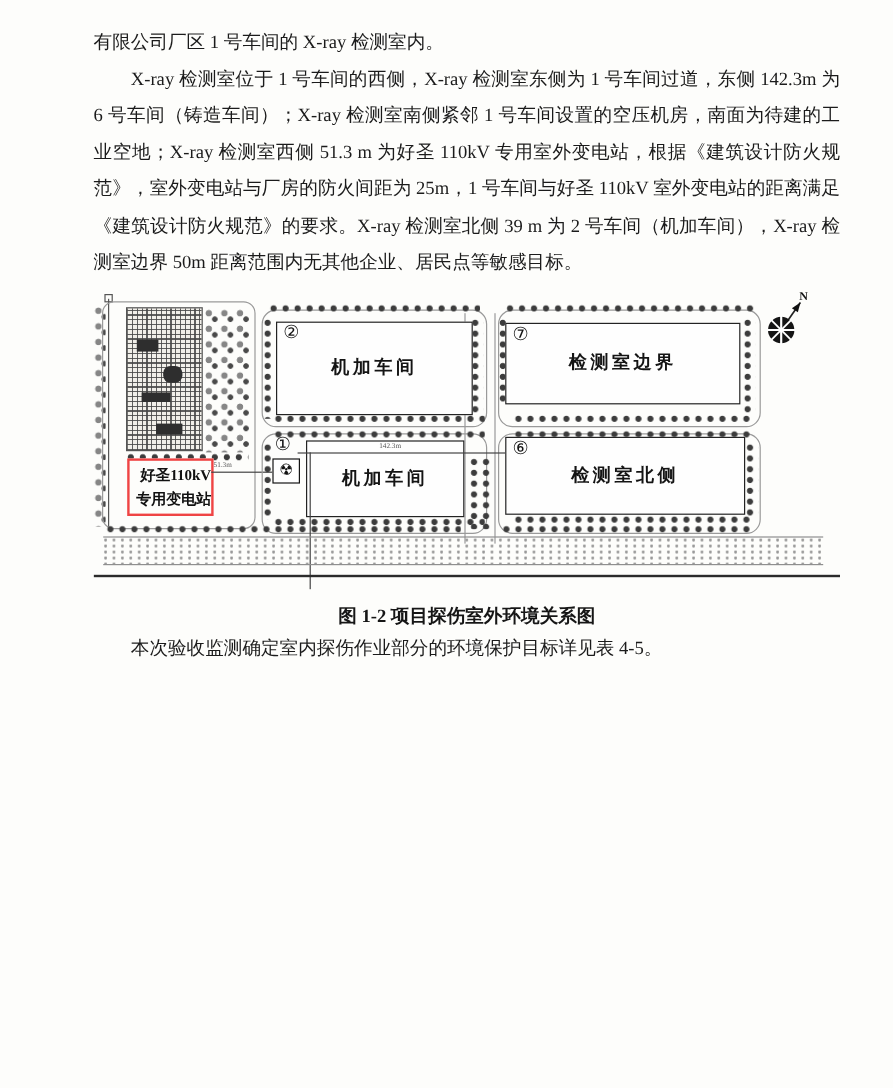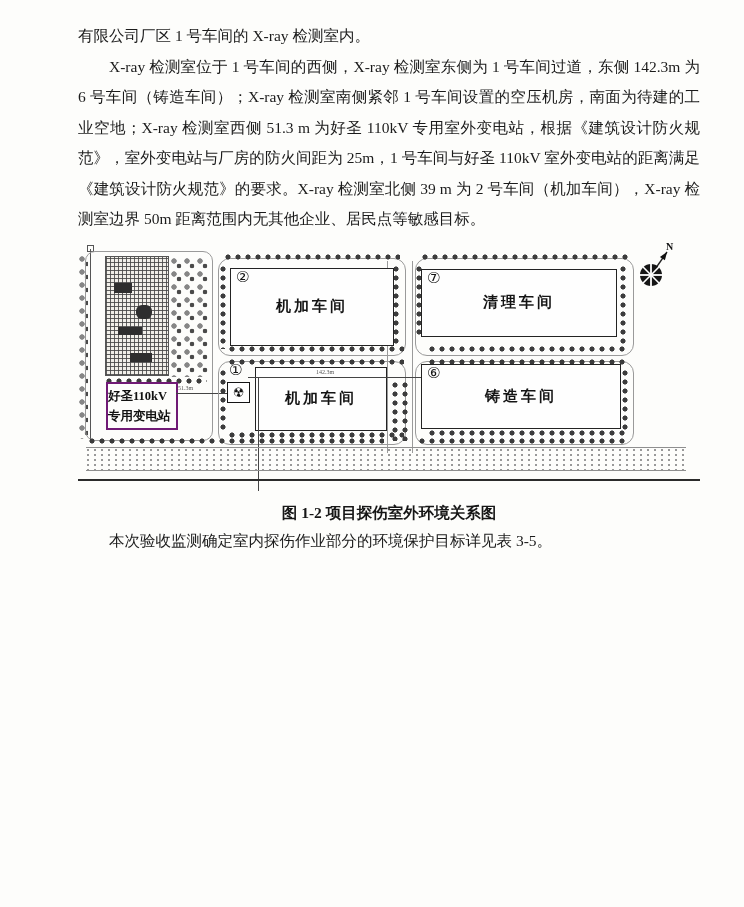--- a/index.html
+++ b/index.html
@@ -67,22 +67,22 @@
     border-top:1px solid #8f8f8f;border-bottom:1px solid #8f8f8f;
   }
   .hatch{
     position:absolute;border:1px solid #555;background-color:#f1efe9;
     background-image:
       repeating-linear-gradient(0deg,rgba(70,70,70,.85) 0 1px,transparent 1px 4px),
       repeating-linear-gradient(90deg,rgba(70,70,70,.85) 0 1px,transparent 1px 4px);
   }
   .hblock{position:absolute;background:#2e2e2e;}
   .sub-label{
-    position:absolute;border:2px solid #701a75;background:#fdfdfb;
-    text-align:left;font-weight:bold;font-size:12.5px;line-height:20px;
+    position:absolute;border:2px solid #ef4444;background:#fdfdfb;
+    text-align:right;font-weight:bold;font-size:12.5px;line-height:20px;
     padding-top:2px;color:#111;
   }
   .rad-box{
     position:absolute;border:1.5px solid #141414;background:#fff;
     display:flex;align-items:center;justify-content:center;
     font-family:"DejaVu Sans",sans-serif;font-size:13px;color:#111;line-height:1;
   }
   .dim-tiny{position:absolute;font-size:6px;color:#555;line-height:1;letter-spacing:0;}
 
   .fig-caption{
@@ -156,28 +156,28 @@
     <div class="vline" style="left:309px;top:20px;height:192px;background:#9a9a9a;"></div>
     <div class="vline" style="left:334px;top:20px;height:192px;background:#9a9a9a;"></div>
     <div class="trees" style="left:313px;top:140px;width:18px;height:60px;"></div>
 
     <div class="bldg" style="left:152px;top:27px;width:162px;height:76px;">
       <span class="bnum">②</span>
       <span class="bldg-label">机加车间</span>
     </div>
     <div class="bldg" style="left:343px;top:28px;width:194px;height:66px;">
       <span class="bnum">⑦</span>
-      <span class="bldg-label">清理车间</span>
+      <span class="bldg-label">检测室边界</span>
     </div>
     <div class="bldg" style="left:177px;top:126px;width:130px;height:62px;">
       <span class="bldg-label">机加车间</span>
     </div>
     <div class="bldg" style="left:343px;top:123px;width:198px;height:63px;">
       <span class="bnum">⑥</span>
-      <span class="bldg-label">铸造车间</span>
+      <span class="bldg-label">检测室北侧</span>
     </div>
 
     <span class="bnum-free" style="left:151px;top:122px;">①</span>
     <div class="rad-box" style="left:149px;top:141px;width:21px;height:19px;">
       <span>☢</span>
     </div>
 
     <div class="hline" style="left:170px;top:136px;width:173px;background:#444;"></div>
     <div class="dim-tiny" style="left:238px;top:128px;">142.3m</div>
     <div class="vline" style="left:180px;top:136px;height:114px;background:#444;"></div>
@@ -193,15 +193,15 @@
       <polygon points="31,13 28.9,21.3 23.9,17.9" fill="#111"></polygon>
       <circle cx="15" cy="36" r="11" fill="#151515"></circle>
       <line x1="3" y1="36" x2="27" y2="36" stroke="#fff" stroke-width="1.8"></line>
       <line x1="15" y1="24" x2="15" y2="48" stroke="#fff" stroke-width="1.8"></line>
       <line x1="6.8" y1="27.8" x2="23.2" y2="44.2" stroke="#fff" stroke-width="1.6"></line>
       <line x1="6.8" y1="44.2" x2="23.2" y2="27.8" stroke="#fff" stroke-width="1.6"></line>
     </svg>
   </div>
 
   <div class="fig-caption">图 1-2 项目探伤室外环境关系图</div>
-  <p class="after-caption">本次验收监测确定室内探伤作业部分的环境保护目标详见表 3-5。</p>
+  <p class="after-caption">本次验收监测确定室内探伤作业部分的环境保护目标详见表 4-5。</p>
 
 </div>
 
 </body></html>

